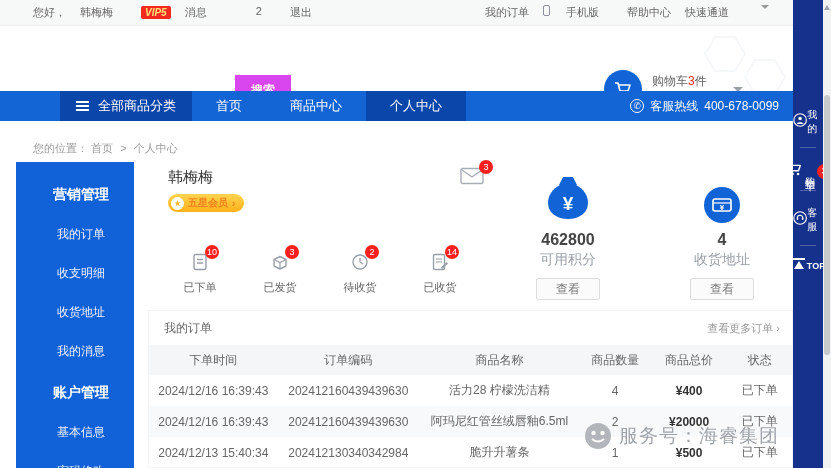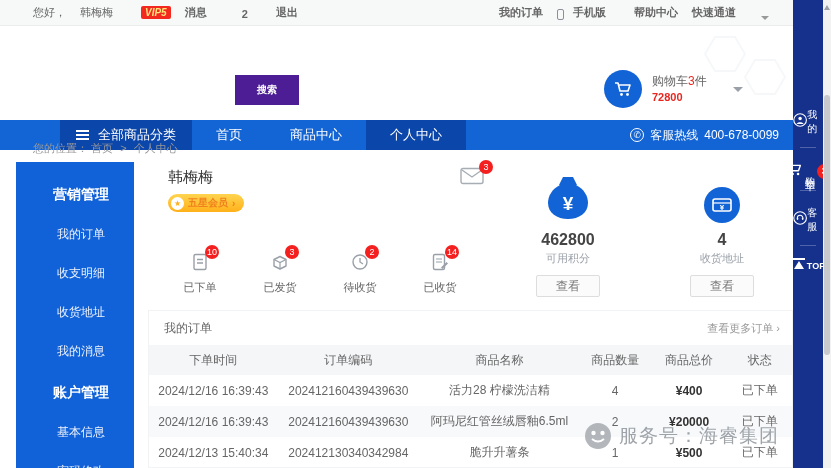--- a/index.html
+++ b/index.html
@@ -7,50 +7,50 @@
   .screen { position:relative; width:831px; height:468px; overflow:hidden; background:#fff; }
 
   
   .topbar { position:absolute; left:0; top:0; width:831px; height:26px; background:#f7f8f8;
     border-bottom:1px solid #ececec; display:flex; align-items:center; padding:0 48px 0 33px;
     font-size:11px; color:#666; }
   .topbar .grow { flex:1; }
   .topbar span, .topbar a { margin-right:14px; white-space:nowrap; }
   .vip-badge { background:#f3281e; color:#ffe37a; font-weight:bold; font-style:italic;
     border-radius:2px; padding:1px 4px; font-size:10px; }
-  .top-link { color:#666; cursor:pointer; display:inline-flex; align-items:flex-end; gap:9px;font-weight:bold; }
+  .top-link { color:#666; cursor:pointer; display:inline-flex; align-items:flex-start; gap:16px; }
   .phone-glyph { display:inline-block; width:7px; height:11px; border:1px solid #8a8f99; border-radius:2px; }
   .caret-down { display:inline-block; width:0; height:0; border-left:4px solid transparent;
     border-right:4px solid transparent; border-top:4px solid #999; margin-left:2px; }
 
   
   .header { position:absolute; left:0; top:26px; width:831px; height:79px; background:#fff; }
   .hex { position:absolute; opacity:.5; }
   .logo { position:absolute; left:30px; top:8px; width:170px; height:62px; }
   .logo .brandbox { position:absolute; left:56px; top:32px; background:#fff; border:2px solid #1263d6;
     border-radius:3px; color:#1263d6; font-weight:bold; font-size:13px; padding:0 4px; line-height:18px; }
   .logo .brandtitle { position:absolute; left:104px; top:26px; color:#1263d6; font-weight:800;
     font-size:21px; letter-spacing:1px; }
   .searchbox { position:absolute; left:235px; top:49px; width:338px; height:30px; display:flex; }
   .searchbox input { flex:1; border:1px solid #d9dde3; border-right:none; padding:0 10px;
     font-size:11px; color:#333; outline:none; }
   .searchbox input::placeholder { color:#b3b8c0; }
-  .searchbox button { width:64px; background:#4c1d95; color:#fff; border:none; font-size:10px;
+  .searchbox button { width:56px; background:#d946ef; color:#fff; border:none; font-size:12px;
     font-weight:bold; cursor:pointer; }
   .cart-widget { position:absolute; left:604px; top:44px; display:flex; align-items:center; }
   .cart-circle { width:38px; height:38px; border-radius:50%; background:#1263d6; display:flex;
     align-items:center; justify-content:center; }
   .cart-texts { margin-left:10px; font-size:12px; color:#666; line-height:16px; }
   .cart-texts .red { color:#e8261f; }
   .cart-points { color:#e8261f; font-weight:bold; font-size:11px; }
   .cart-caret { margin-left:26px; width:0; height:0; border-left:5px solid transparent;
     border-right:5px solid transparent; border-top:5px solid #9aa0a8; }
 
   
-  .nav { position:absolute; left:0; top:120px; width:831px; height:30px; background:#1365d5;
+  .nav { position:absolute; left:0; top:91px; width:831px; height:30px; background:#1365d5;
     display:flex; align-items:stretch; color:#fff; }
   .nav-allcat { margin-left:60px; background:#0b46ab; display:flex; align-items:center; gap:9px;
     padding:0 16px; font-size:13px; cursor:pointer; }
   .burger { display:inline-block; }
   .burger i { display:block; width:13px; height:2px; background:#fff; margin:2px 0; }
   .nav-item { display:flex; align-items:center; padding:0 24px; font-size:13px; cursor:pointer; }
   .nav-item.active { background:#0b46ab; }
   .nav-hotline { margin-left:auto; margin-right:52px; display:flex; align-items:center; gap:6px;
     font-size:12px; }
   .tel-glyph { width:14px; height:14px; border:1px solid #fff; border-radius:50%; display:flex;
@@ -75,21 +75,21 @@
   .member-badge .star { width:13px; height:13px; background:#fff; border-radius:50%; color:#ffb11a;
     font-size:8px; line-height:13px; text-align:center; }
   .mail-wrap { position:absolute; left:460px; top:167px; cursor:pointer; }
   .badge { position:absolute; top:-7px; right:-9px; min-width:14px; height:14px; border-radius:8px;
     background:#f3201f; color:#fff; font-size:9px; line-height:14px; text-align:center; padding:0 2px; }
   .stat-block { position:absolute; width:120px; text-align:center; }
   .stat-points { left:508px; top:172px; }
   .stat-addr { left:662px; top:172px; }
   .stat-icon { height:52px; display:flex; align-items:flex-end; justify-content:center; }
   .stat-value { margin-top:7px; font-size:16px; font-weight:600; color:#444; }
-  .stat-label { margin-top:2px; font-size:11px; color:#9aa0a8; }
+  .stat-label { margin-top:2px; font-size:14px; color:#9aa0a8; }
   .view-btn { margin-top:9px; width:64px; height:22px; background:#fbfbfb; border:1px solid #ddd;
     border-radius:2px; color:#777; font-size:12px; cursor:pointer; }
 
   .order-status { position:absolute; left:160px; top:252px; width:320px; display:flex; }
   .status-item { width:80px; text-align:center; position:relative; cursor:pointer; }
   .status-icon { position:relative; display:inline-block; }
   .status-label { margin-top:4px; font-size:11px; color:#666; }
 
   
   .orders-card { position:absolute; left:148px; top:310px; width:645px; height:158px; background:#fff;

